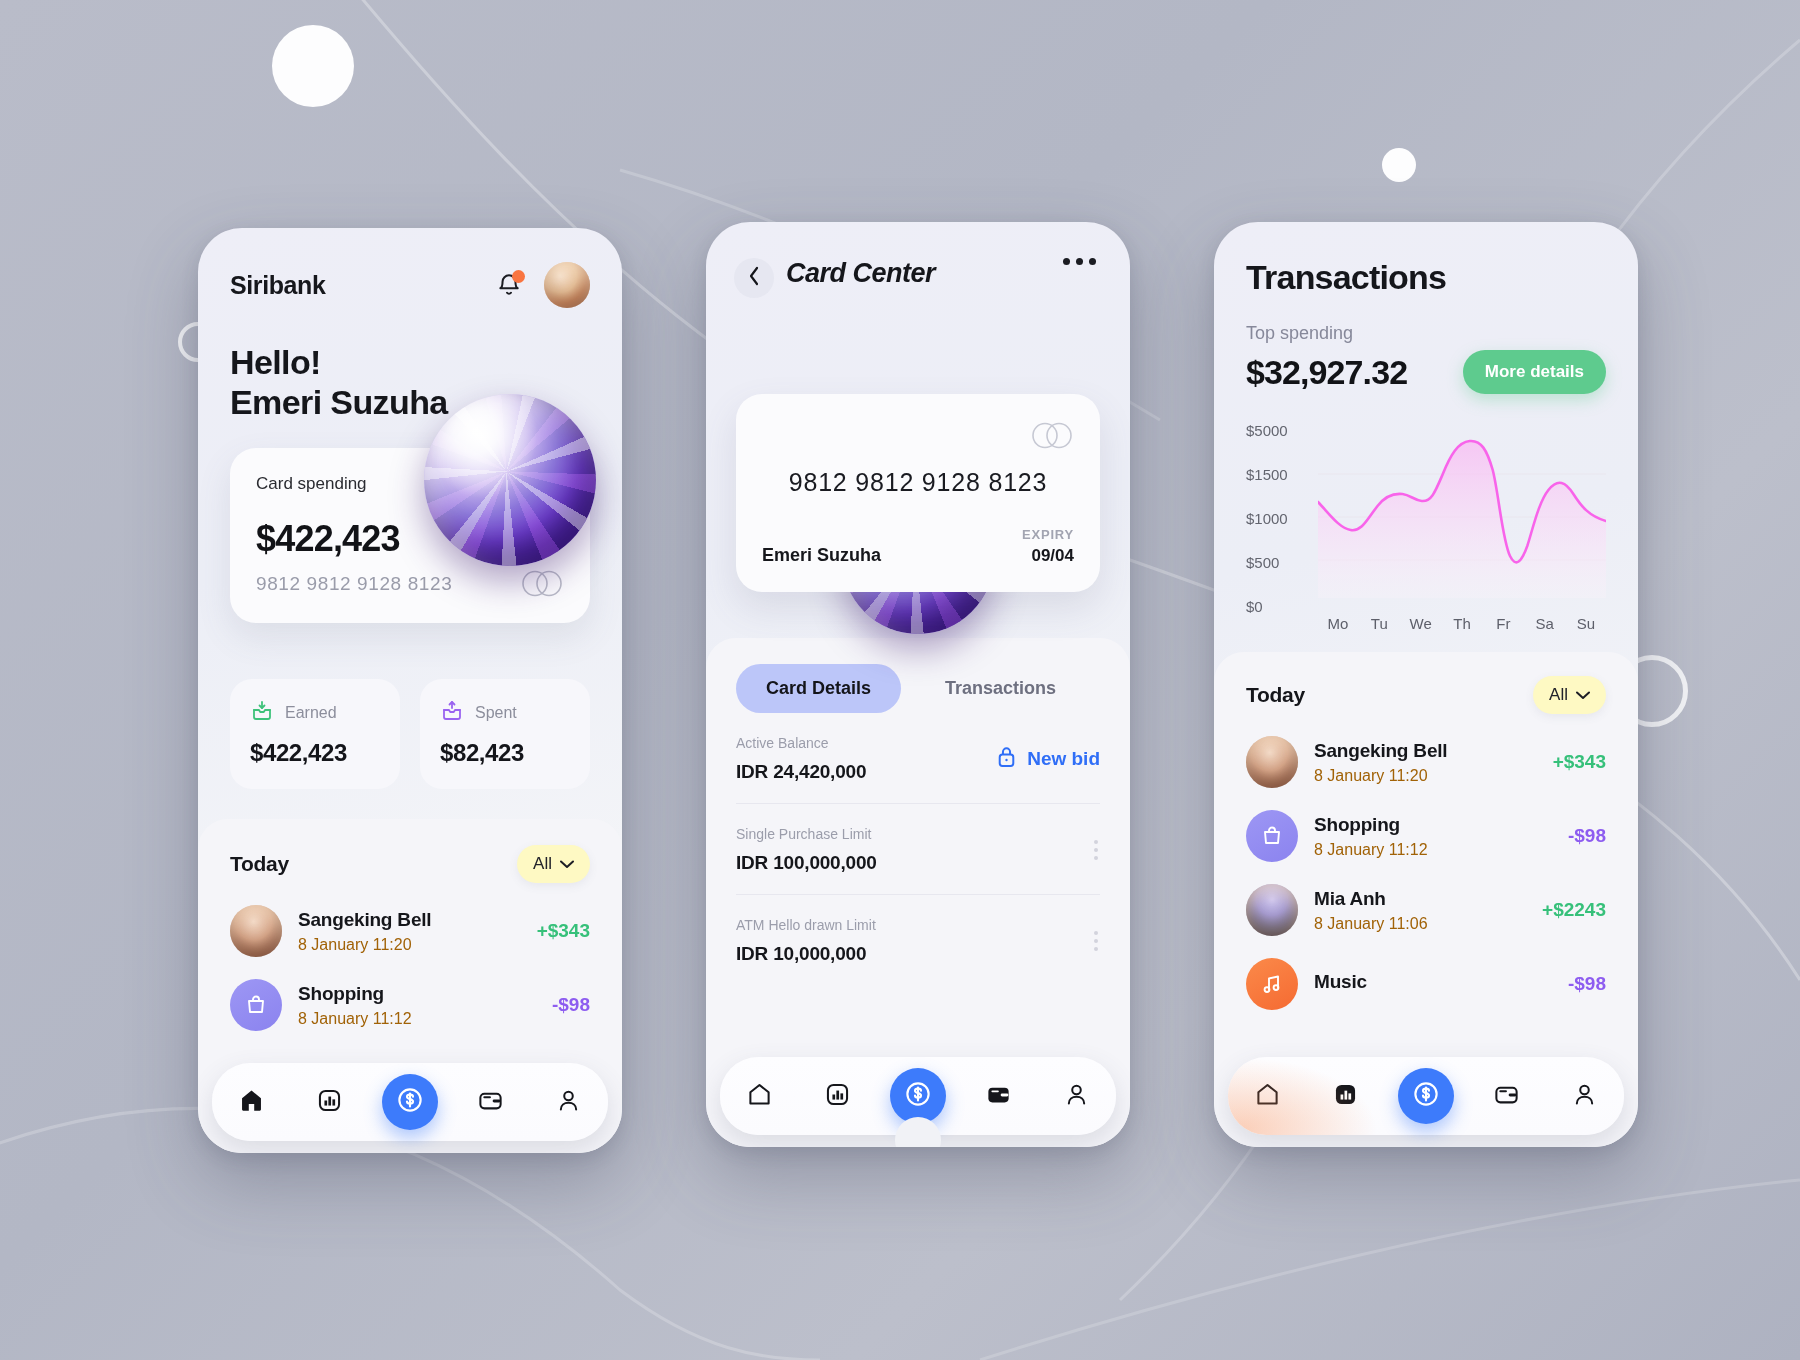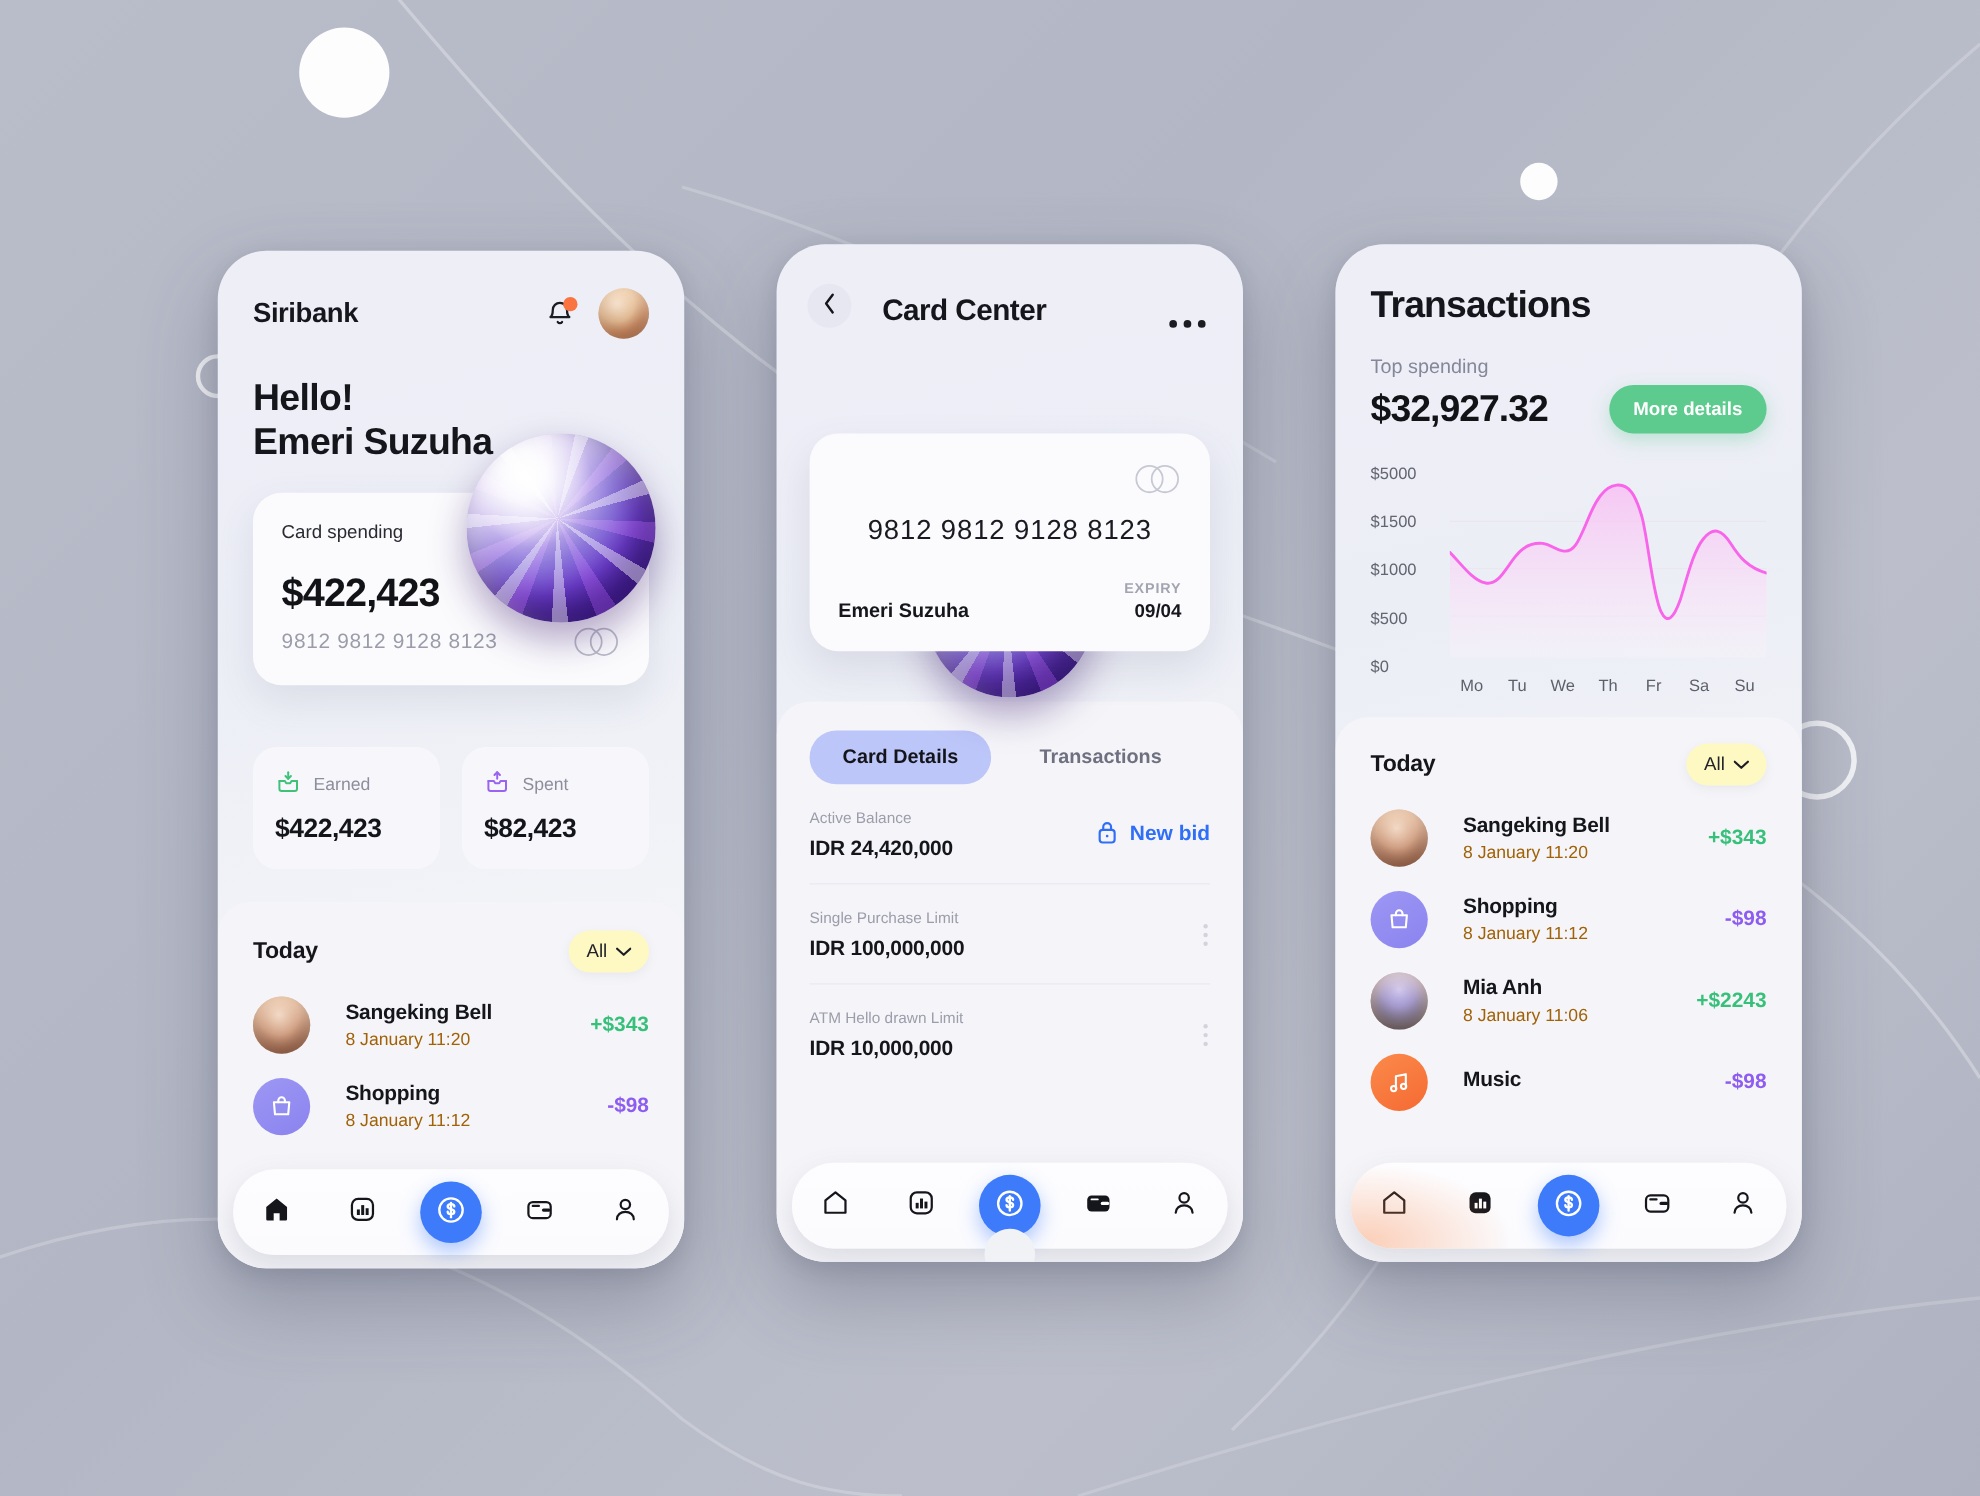--- a/index.html
+++ b/index.html
@@ -93,21 +93,21 @@
     margin-top: 30px; background: #f5f5f9; border-radius: 30px 30px 0 0;
     padding: 26px 32px 10px 32px; height: 100%;
   }
   .today-head { display: flex; align-items: center; justify-content: space-between; text-align: center; }
   .today-title { font-size: 21px; font-weight: 700; color: #15161b; letter-spacing: -.3px; }
   .pill-all {
     background: #fef9c3; border-radius: 999px; padding: 9px 16px;
     display: flex; align-items: center; gap: 8px; font-size: 17px; font-weight: 400; color: #22232a;
     box-shadow: 0 3px 10px rgba(90,95,125,.09);
   }
-  .txn { display: flex; align-items: center; gap: 32px; margin-top: 22px; }
+  .txn { display: flex; align-items: center; gap: 16px; margin-top: 22px; }
   .txn-ico { width: 52px; height: 52px; border-radius: 50%; flex: 0 0 52px; display:flex; align-items:center; justify-content:center; }
   .ico-shop { background: linear-gradient(150deg,#9d97f4,#8b83ef); }
   .ico-music{ background: linear-gradient(150deg,#fb8a4a,#f56a32); }
   .txn-mid { flex: 1; min-width: 0; }
   .txn-name { font-size: 19px; font-weight: 700; color: #15161b; letter-spacing: -.2px; }
   .txn-time { margin-top: 5px; font-size: 16px; color: #a16207; }
   .txn-amt { font-size: 19px; font-weight: 600; white-space: nowrap; }
   .amt-pos { color: #36c07a; }
   .amt-neg { color: #8d5cf0; }
 
@@ -124,21 +124,21 @@
     background: radial-gradient(ellipse at 8% 92%, rgba(250,140,80,.40) 0%, rgba(250,140,80,0) 70%);
   }
   .nav-item { width: 52px; height: 52px; display: flex; align-items: center; justify-content: center; }
   .nav-center {
     width: 56px; height: 56px; border-radius: 50%; background: #3d7bfb;
     display: flex; align-items: center; justify-content: center;
     box-shadow: 0 8px 18px rgba(61,123,251,.42);
   }
 
   
-  .p2-head { display: flex; align-items: flex-end; gap: 28px; padding: 36px 30px 0 28px; }
+  .p2-head { display: flex; align-items: flex-start; gap: 12px; padding: 36px 30px 0 28px; font-style: italic; }
   .back-btn { width: 40px; height: 40px; border-radius: 50%; background: #e6e7f1; display: flex; align-items: center; justify-content: center; }
   .p2-title { font-size: 27px; font-weight: 700; color: #15161b; letter-spacing: -.5px; flex: 1; }
   .dots-btn { display: flex; gap: 6px; padding-right: 4px; }
   .dots-btn i { width: 7px; height: 7px; border-radius: 50%; background: #1b1c22; display: block; }
 
   .card2-wrap { position: relative; margin: 96px 30px 0 30px; }
   .card2 {
     position: relative; background: #fbfbfd; border-radius: 26px; padding: 74px 26px 26px 26px;
     box-shadow: 0 16px 36px rgba(90,95,125,.14);
   }

